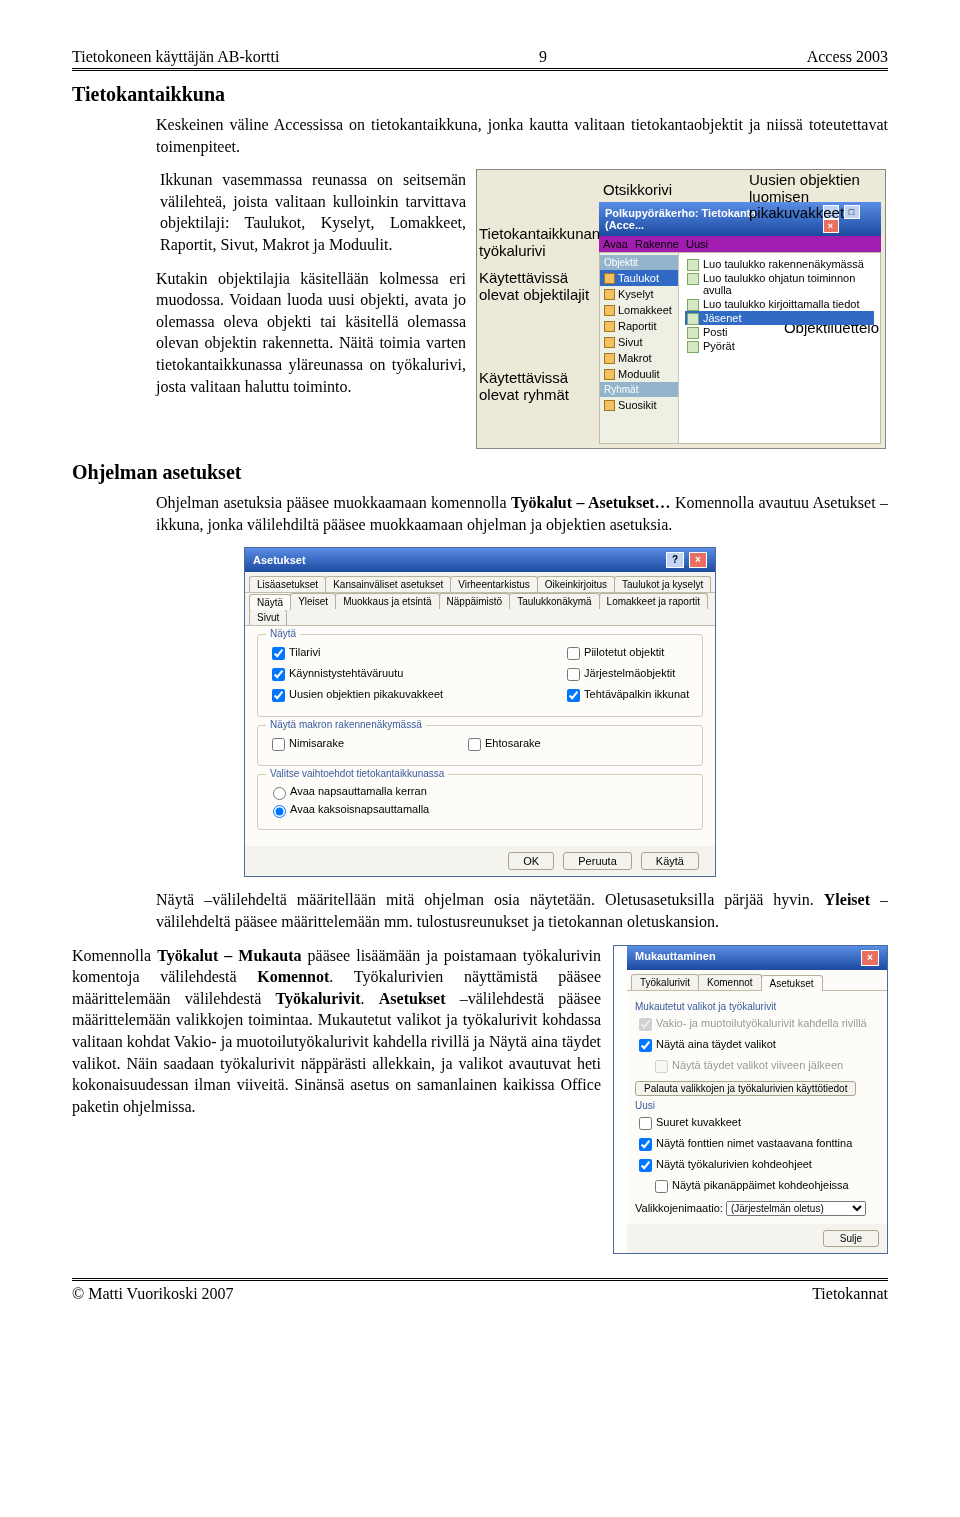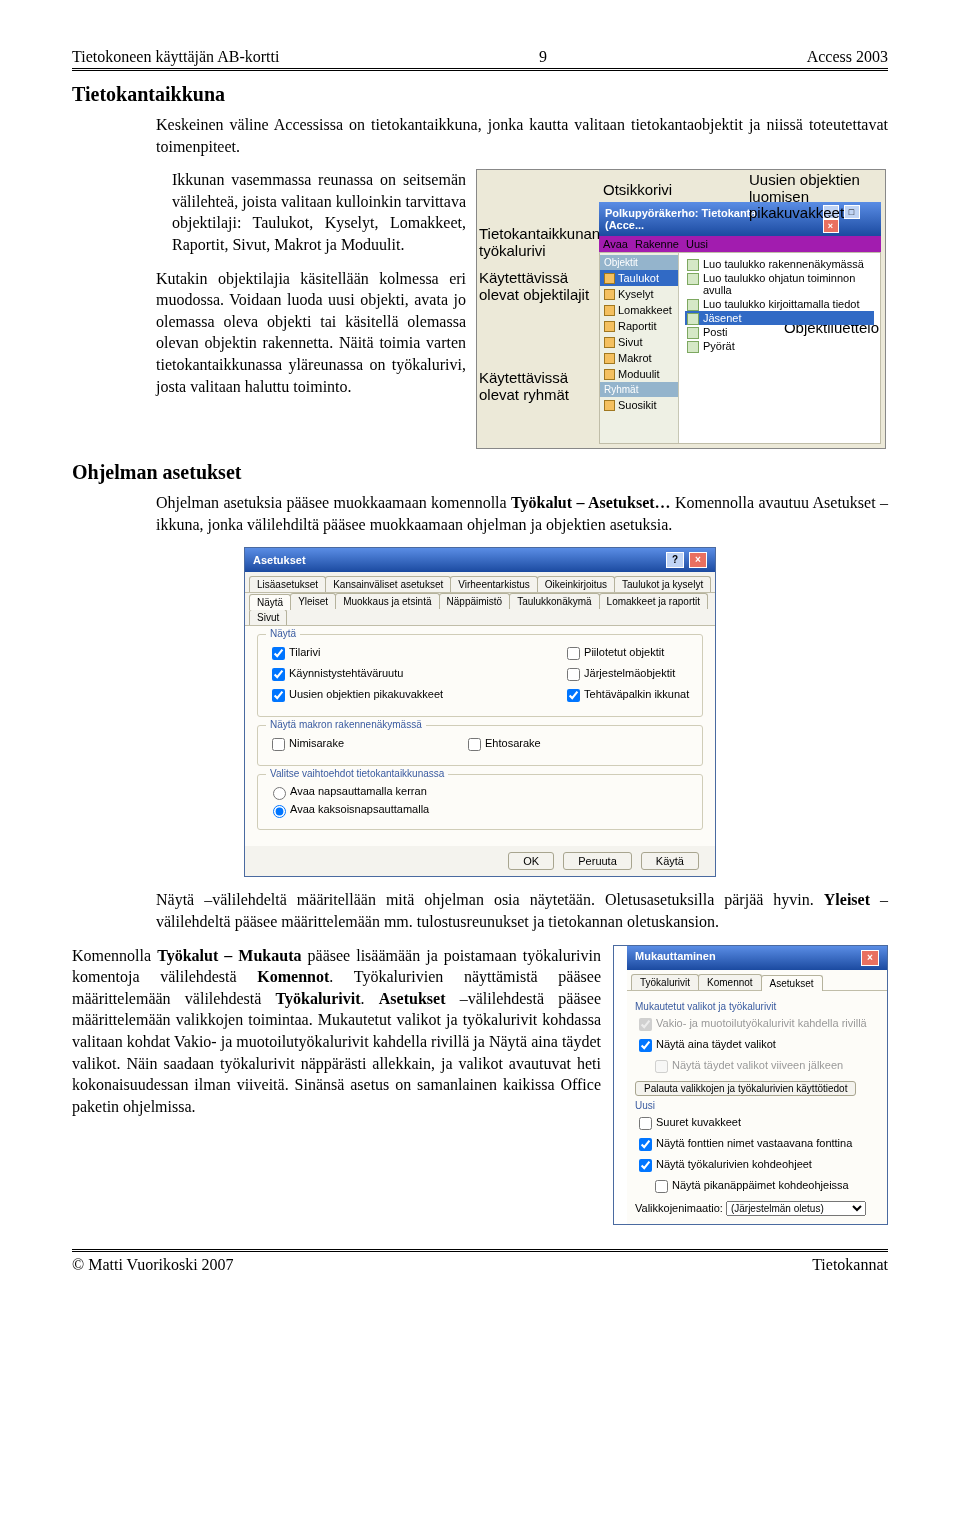--- a/index.html
+++ b/index.html
@@ -333,21 +333,21 @@
     <span>9</span>
     <span>Access 2003</span>
   </div>
 
   <h2 class="section">Tietokantaikkuna</h2>
 
   <p class="body-text indent">Keskeinen väline Accessissa on tietokantaikkuna, jonka kautta valitaan tietokantaobjektit ja niissä toteutettavat toimenpiteet.</p>
 
   <div class="two-col">
     <div class="text-col">
-      <p class="body-text" style="margin-left:16px">Ikkunan vasemmassa reunassa on seitsemän välilehteä, joista valitaan kulloinkin tarvittava objektilaji: Taulukot, Kyselyt, Lomakkeet, Raportit, Sivut, Makrot ja Moduulit.</p>
+      <p class="body-text" style="margin-left:4px">Ikkunan vasemmassa reunassa on seitsemän välilehteä, joista valitaan kulloinkin tarvittava objektilaji: Taulukot, Kyselyt, Lomakkeet, Raportit, Sivut, Makrot ja Moduulit.</p>
       <p class="body-text" style="margin-left:0">Kutakin objektilajia käsitellään kolmessa eri muodossa. Voidaan luoda uusi objekti, avata jo olemassa oleva objekti tai käsitellä olemassa olevan objektin rakennetta. Näitä toimia varten tietokantaikkunassa yläreunassa on työkalurivi, josta valitaan haluttu toiminto.</p>
     </div>
     <div class="img-col">
 
       <div class="db-window">
         <div class="callout" style="top:12px; left:126px;">Otsikkorivi</div>
         <div class="callout" style="top:2px; right:6px; width:130px;">Uusien objektien luomisen pikakuvakkeet</div>
         <div class="callout" style="top:56px; left:2px; width:112px;">Tietokantaikkunan työkalurivi</div>
         <div class="callout" style="top:100px; left:2px; width:112px;">Käytettävissä olevat objektilajit</div>
         <div class="callout" style="top:200px; left:2px; width:112px;">Käytettävissä olevat ryhmät</div>
@@ -488,20 +488,23 @@
           <div class="sec">Uusi</div>
           <label><input type="checkbox" class="chk" style=""><span>Suuret kuvakkeet</span></label>
           <label><input type="checkbox" class="chk" checked="" style=""><span>Näytä fonttien nimet vastaavana fonttina</span></label>
           <label><input type="checkbox" class="chk" checked="" style=""><span>Näytä työkalurivien kohdeohjeet</span></label>
           <label class="sub"><input type="checkbox" class="chk" style=""><span>Näytä pikanäppäimet kohdeohjeissa</span></label>
           <div style="margin-top:4px">
             <span>Valikkojenimaatio:</span>
             <select><option>(Järjestelmän oletus)</option></select>
           </div>
         </div>
+        <div class="footer">
+          <span class="btn2" style="padding:2px 16px">Sulje</span>
+        </div>
       </div>
     </div>
   </div>
 
   <div class="footer-rule">
     <span>© Matti Vuorikoski  2007</span>
     <span>Tietokannat</span>
   </div>
 
 </div>

